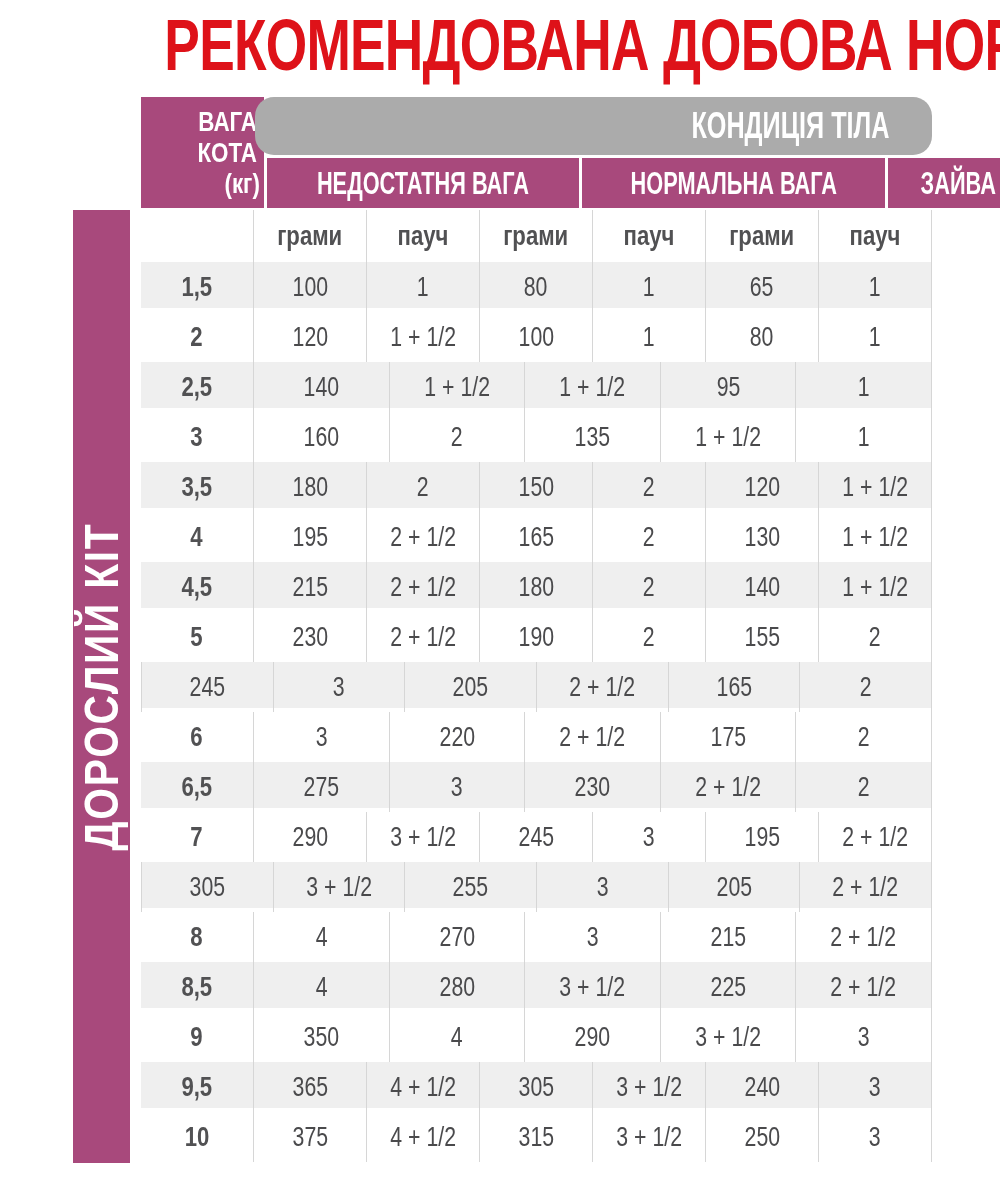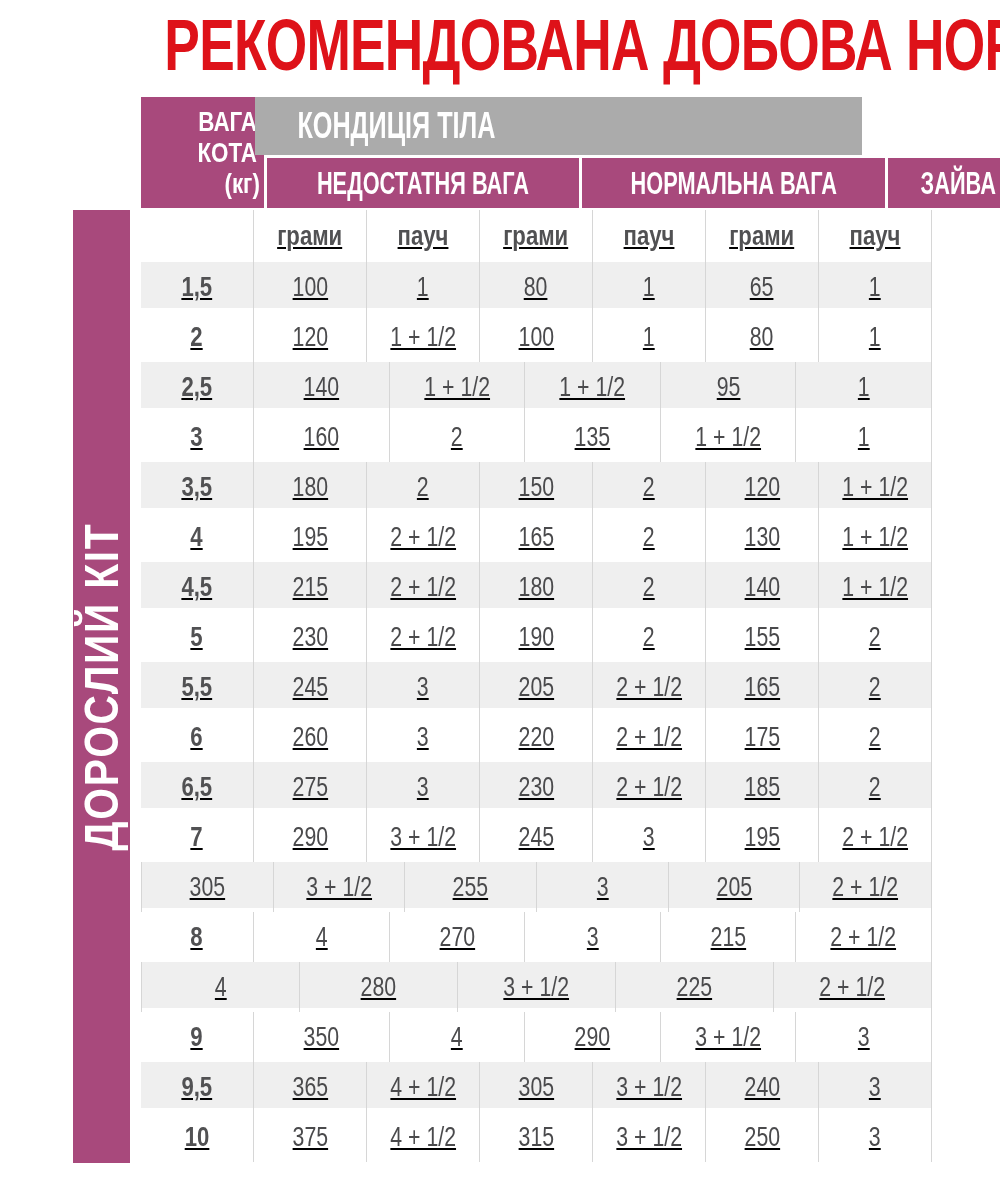--- a/index.html
+++ b/index.html
@@ -55,24 +55,24 @@
     width: 111px; height: 111px;
     background: var(--purple, #A8497C);
     color: #fff;
     display: flex; flex-direction: column;
     align-items: flex-end; justify-content: center; padding-left: 12px;
   }
   .weight-head .cx { font-size: 28px; font-weight: 700; line-height: 31px; transform: scaleX(0.8); }
 
   .cond-head {
     position: absolute; left: 114px; top: 0;
-    width: 607px; height: 58px;
+    width: 677px; height: 58px;
     background: var(--header_gray, #ABABAB);
     color: #fff;
-    display: flex; align-items: center; justify-content: flex-start;
+    display: flex; align-items: center; justify-content: flex-end; border-radius: 19px;
   }
   .cond-head .cx { font-size: 36px; font-weight: 700; transform: scaleX(0.7); }
 
   .group-row {
     position: absolute; left: 114px; top: 61px;
     width: 677px; height: 50px;
     display: flex; gap: 3px; padding-left: 12px;
   }
   .group-cell {
     flex: 1;
@@ -80,32 +80,31 @@
     color: #fff;
     display: flex; align-items: center; justify-content: center;
   }
   .group-cell .cx { font-size: 32px; font-weight: 700; transform: scaleX(0.68); }
 
   .unit-row {
     position: absolute; left: 0; top: 113px;
     width: 791px; height: 52px;
     display: flex;
     background: #fff;
-    text-decoration: underline;
   }
   .wcol { width: 112px; flex: none; }
   .ucell, .vcell {
     flex: 1;
     display: flex; align-items: center; justify-content: center;
     border-left: 1px solid var(--divider, #D6D6D6);
   }
   .ucell.last, .vcell.last { border-right: 1px solid var(--divider, #D6D6D6); }
   .ucell .cx { font-size: 27px; font-weight: 700; color: var(--text_bold, #48484A); transform: scaleX(0.82); }
 
-  .tbody { position: absolute; left: 0; top: 165px; width: 791px; text-decoration: underline; }
+  .tbody { position: absolute; left: 0; top: 165px; width: 791px; }
   .row { display: flex; height: 50px; }
   .row:nth-child(odd) { background: var(--stripe, #EFEFEF); box-shadow: inset 0 -4px 0 0 #ffffff; }
   .wcell {
     width: 112px; flex: none;
     display: flex; align-items: center; justify-content: center;
   }
   .wcell .cx { font-size: 27px; font-weight: 700; color: var(--text_bold, #48484A); transform: scaleX(0.82); }
   .vcell .cx { font-size: 28px; font-weight: 400; color: var(--text_dark, #4A4A4C); transform: scaleX(0.76); }
 </style>
 </head>
@@ -340,23 +339,20 @@
             <span class="cx">2</span>
           </div>
           <div class="vcell">
             <span class="cx">155</span>
           </div>
           <div class="vcell last">
             <span class="cx">2</span>
           </div>
         </div>
         <div class="row">
-          <div class="wcell">
-            <span class="cx">5,5</span>
-          </div>
           <div class="vcell">
             <span class="cx">245</span>
           </div>
           <div class="vcell">
             <span class="cx">3</span>
           </div>
           <div class="vcell">
             <span class="cx">205</span>
           </div>
           <div class="vcell">
@@ -367,23 +363,20 @@
           </div>
           <div class="vcell last">
             <span class="cx">2</span>
           </div>
         </div>
         <div class="row">
           <div class="wcell">
             <span class="cx">6</span>
           </div>
           <div class="vcell">
-            <span class="cx">260</span>
-          </div>
-          <div class="vcell">
             <span class="cx">3</span>
           </div>
           <div class="vcell">
             <span class="cx">220</span>
           </div>
           <div class="vcell">
             <span class="cx">2 + 1/2</span>
           </div>
           <div class="vcell">
             <span class="cx">175</span>
@@ -401,23 +394,20 @@
           </div>
           <div class="vcell">
             <span class="cx">3</span>
           </div>
           <div class="vcell">
             <span class="cx">230</span>
           </div>
           <div class="vcell">
             <span class="cx">2 + 1/2</span>
           </div>
-          <div class="vcell">
-            <span class="cx">185</span>
-          </div>
           <div class="vcell last">
             <span class="cx">2</span>
           </div>
         </div>
         <div class="row">
           <div class="wcell">
             <span class="cx">7</span>
           </div>
           <div class="vcell">
             <span class="cx">290</span>
@@ -472,20 +462,23 @@
             <span class="cx">3</span>
           </div>
           <div class="vcell">
             <span class="cx">215</span>
           </div>
           <div class="vcell last">
             <span class="cx">2 + 1/2</span>
           </div>
         </div>
         <div class="row">
+          <div class="wcell">
+            <span class="cx">8,5</span>
+          </div>
           <div class="vcell">
             <span class="cx">4</span>
           </div>
           <div class="vcell">
             <span class="cx">280</span>
           </div>
           <div class="vcell">
             <span class="cx">3 + 1/2</span>
           </div>
           <div class="vcell">

